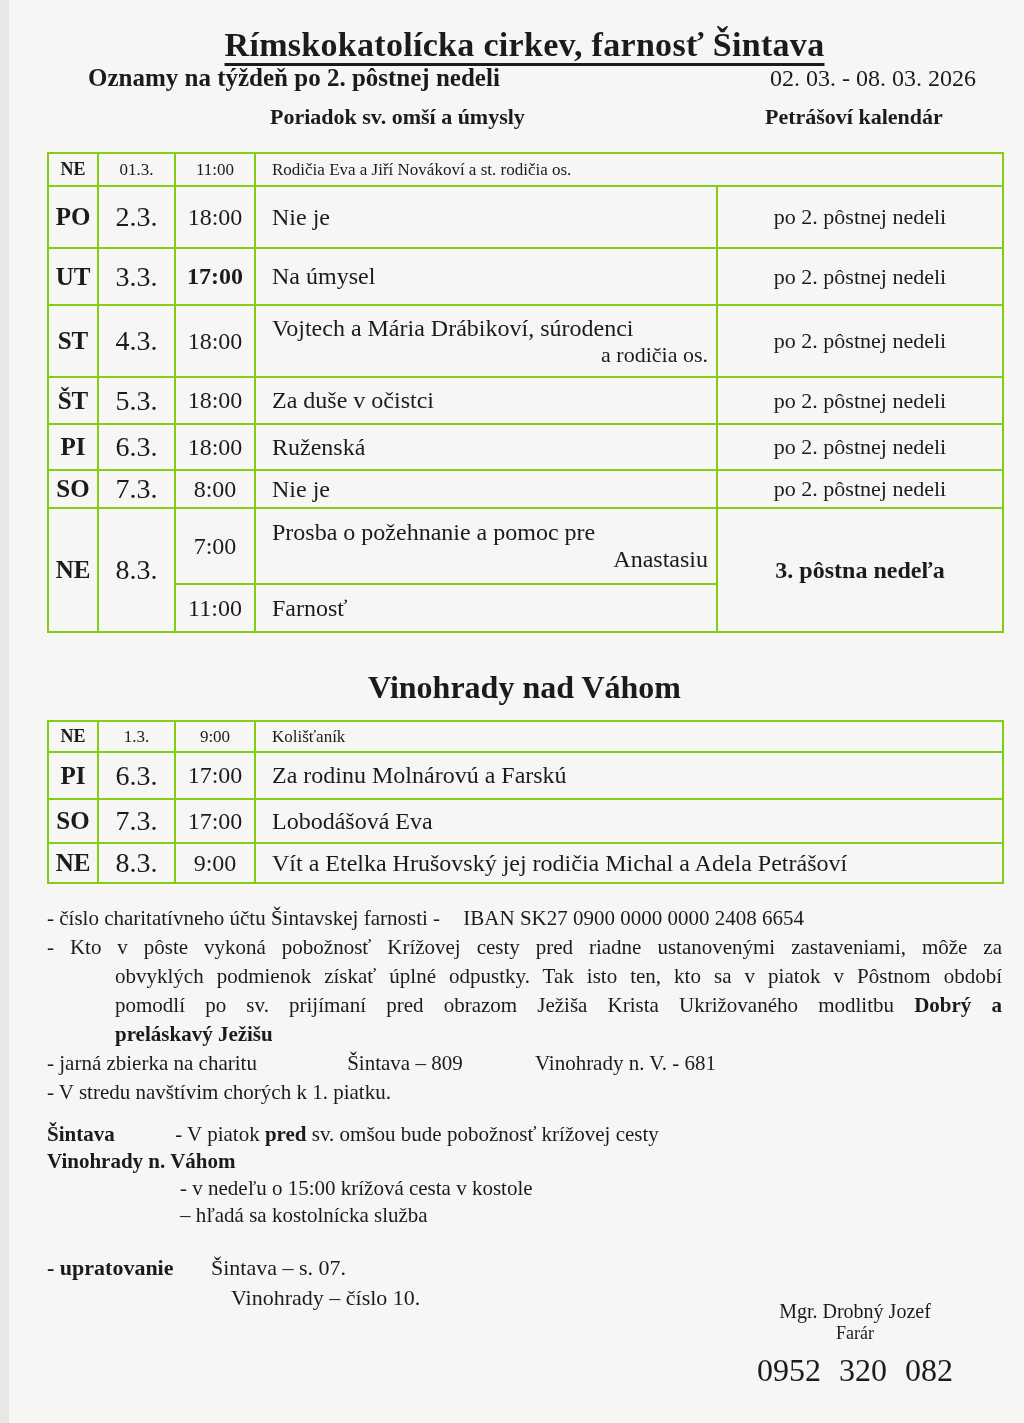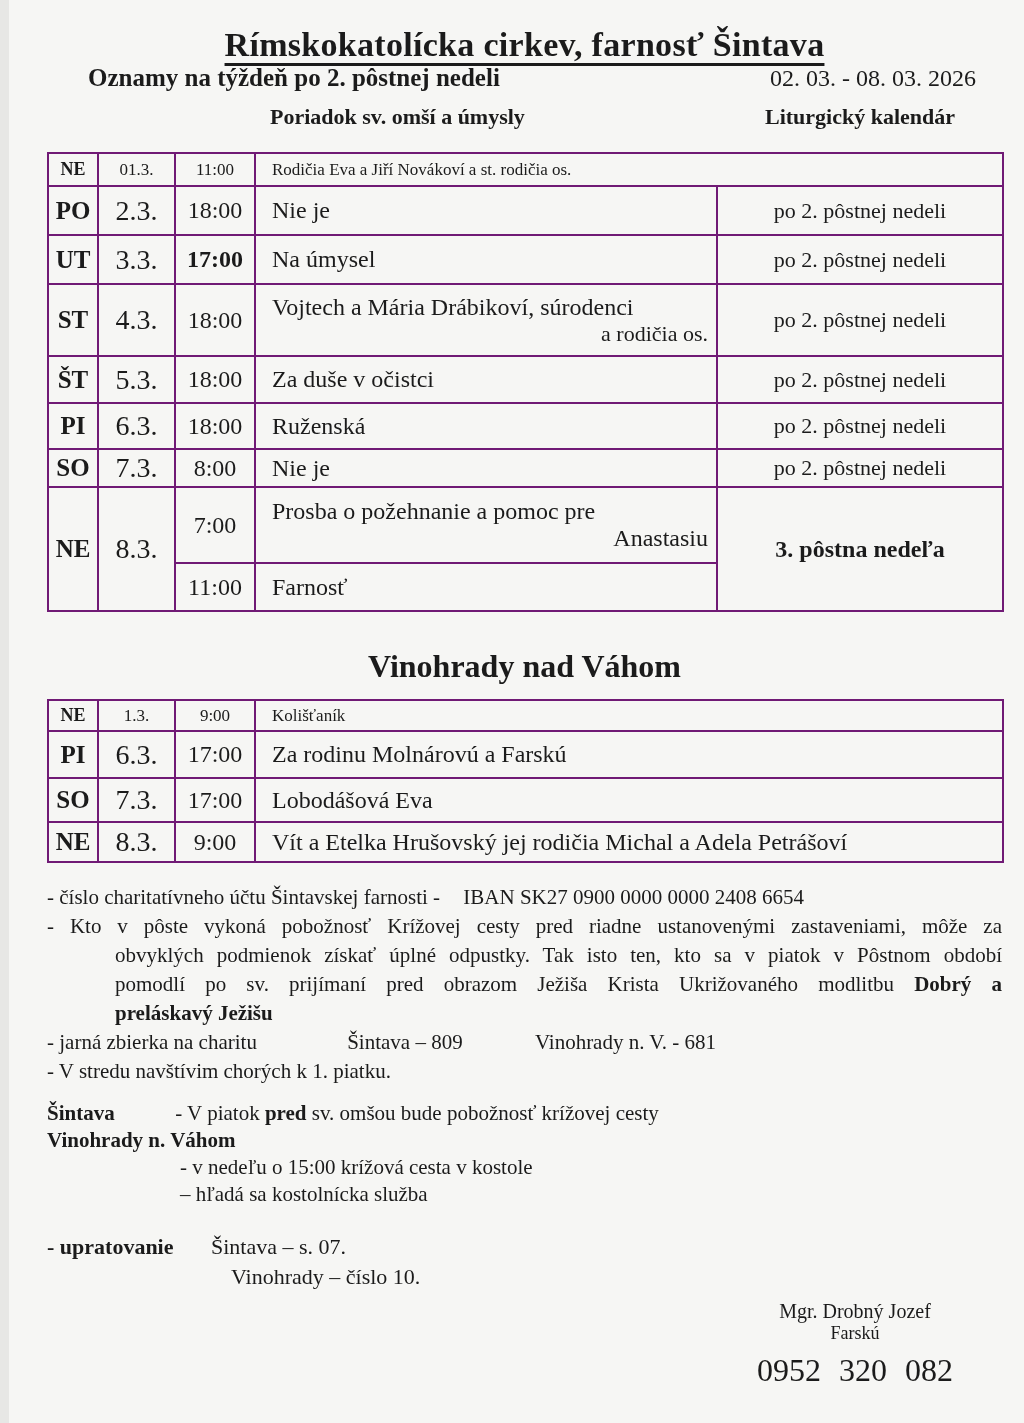--- a/index.html
+++ b/index.html
@@ -29,21 +29,21 @@
     font-size:25px;
   }
   .subtitle-row .week{font-weight:bold;padding-left:41px;}
   .subtitle-row .dates{padding-right:26px;font-size:24px;}
 
   .col-headers{position:relative;height:32px;margin-top:12px;font-size:22px;font-weight:bold;}
   .col-headers .left-h{position:absolute;left:223px;}
   .col-headers .right-h{position:absolute;left:718px;}
 
   table{border-collapse:collapse;table-layout:fixed;width:955px;}
-  td{border:2px solid #701a75;vertical-align:middle;padding:0;}
+  td{border:2px solid #84cc16;vertical-align:middle;padding:0;}
   .t1{margin-top:16px;}
   .t2{margin-top:14px;}
   col.c-day{width:50px;} col.c-date{width:77px;} col.c-time{width:80px;}
   col.c-int{width:462px;} col.c-cal{width:286px;} col.c-int2{width:748px;}
 
   td.day{font-weight:bold;text-align:center;font-size:25px;}
   td.date{text-align:center;font-size:28px;}
   td.time{text-align:center;font-size:24px;}
   td.intent{padding-left:16px;font-size:24px;border-radius:6px;}
   td.cal{text-align:center;font-size:22px;}
@@ -91,46 +91,46 @@
 
     <div class="doc-title">Rímskokatolícka cirkev, farnosť Šintava</div>
 
     <div class="subtitle-row">
       <span class="week">Oznamy na týždeň po 2. pôstnej nedeli</span>
       <span class="dates">02. 03. - 08. 03. 2026</span>
     </div>
 
     <div class="col-headers">
       <span class="left-h">Poriadok sv. omší a úmysly</span>
-      <span class="right-h">Liturgický kalendár</span>
+      <span class="right-h">Petrášoví kalendár</span>
     </div>
 
     <table class="t1">
       <colgroup>
           <col class="c-day">
           <col class="c-date">
           <col class="c-time">
           <col class="c-int">
           <col class="c-cal">
         </colgroup>
       <tbody>
         <tr class="small" style="height:33px">
           <td class="day">NE</td>
           <td class="date">01.3.</td>
           <td class="time">11:00</td>
           <td class="intent" colspan="2">Rodičia Eva a Jiří Novákoví a st. rodičia os.</td>
         </tr>
-        <tr style="height:49px">
+        <tr style="height:62px">
           <td class="day">PO</td>
           <td class="date">2.3.</td>
           <td class="time">18:00</td>
           <td class="intent">Nie je</td>
           <td class="cal">po 2. pôstnej nedeli</td>
         </tr>
-        <tr style="height:49px">
+        <tr style="height:57px">
           <td class="day">UT</td>
           <td class="date">3.3.</td>
           <td class="time bold">17:00</td>
           <td class="intent">Na úmysel</td>
           <td class="cal">po 2. pôstnej nedeli</td>
         </tr>
         <tr style="height:72px">
           <td class="day">ST</td>
           <td class="date">4.3.</td>
           <td class="time">18:00</td>
@@ -256,16 +256,16 @@
         <span class="lbl">- upratovanie</span>
         <span class="v1">Šintava – s. 07.</span>
       </div>
       <div class="indent2">Vinohrady – číslo 10.</div>
     </div>
 
   </div>
 
   <div class="signature">
     <div class="name">Mgr. Drobný Jozef</div>
-    <div class="role">Farskú</div>
+    <div class="role">Farár</div>
     <div class="phone">0952 320 082</div>
   </div>
 </div>
 
 </body></html>

